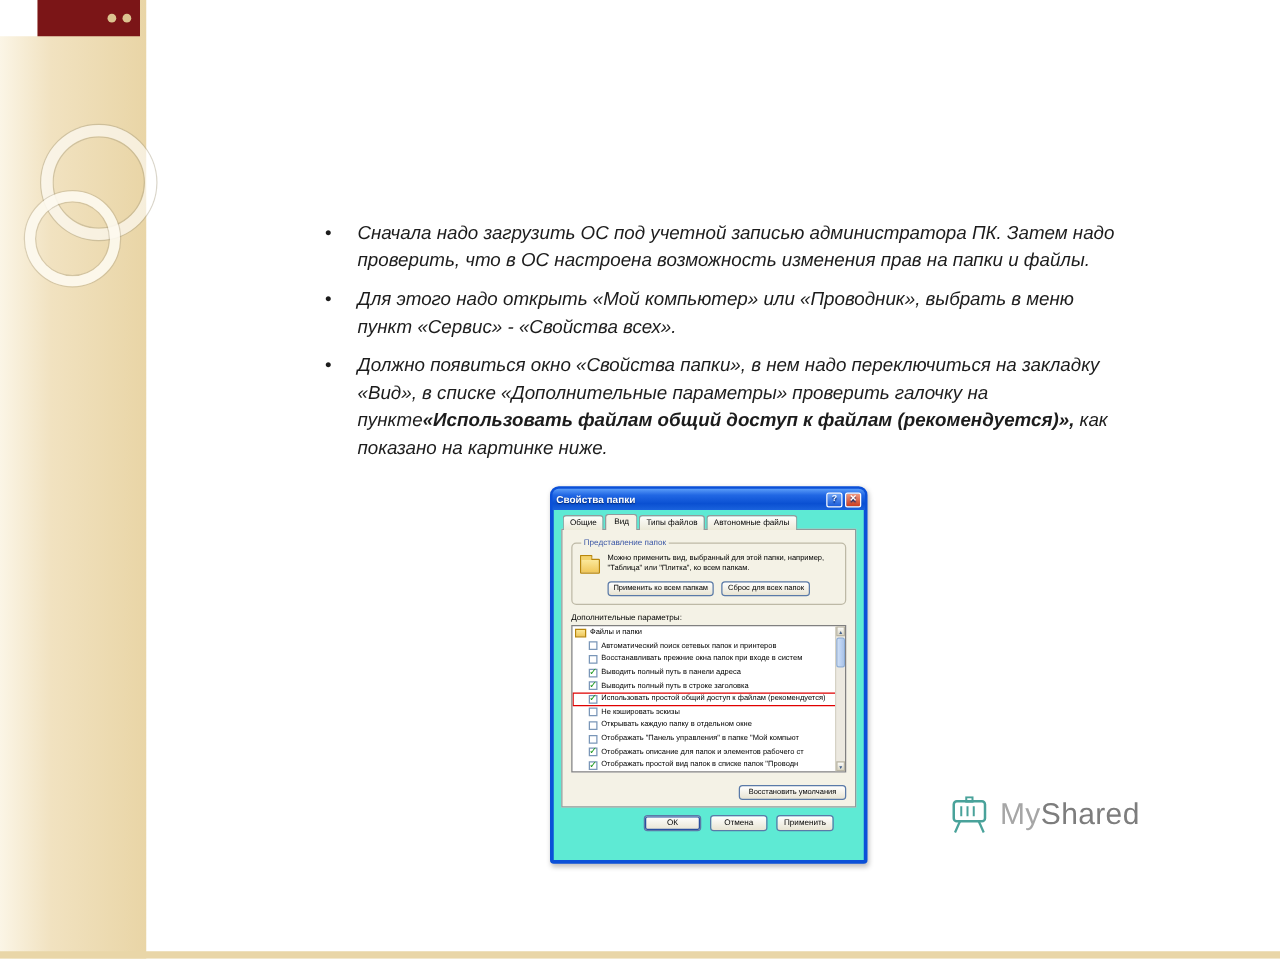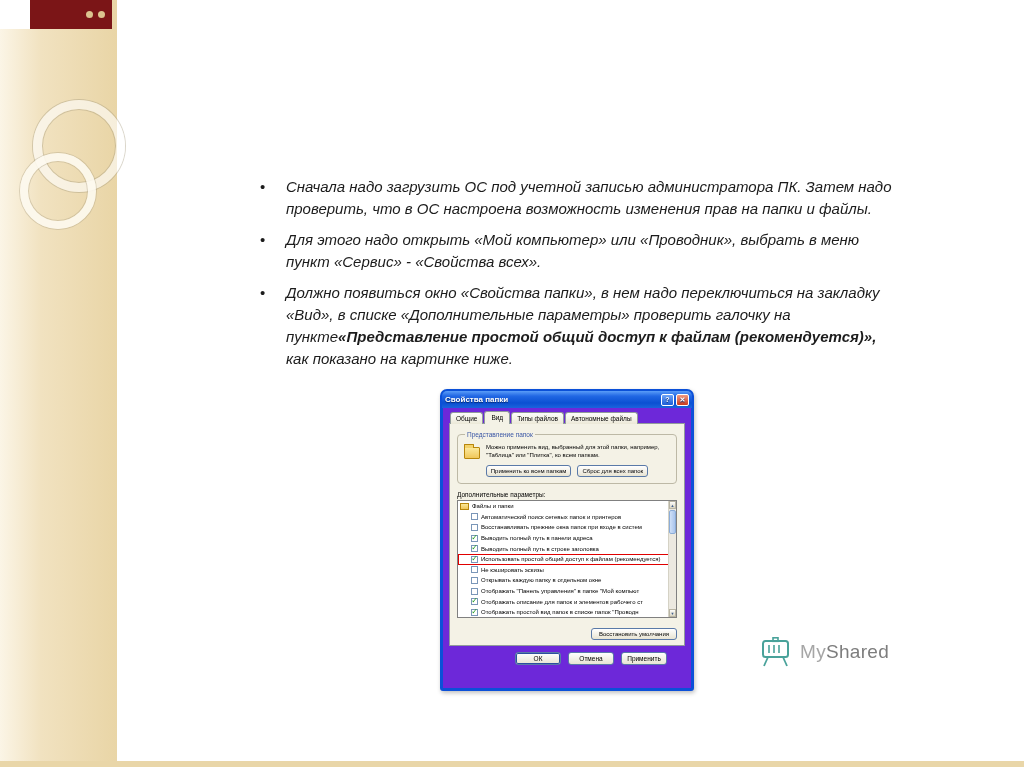--- a/index.html
+++ b/index.html
@@ -35,21 +35,21 @@
   
   .content { position:absolute; left:258px; top:176px; width:640px; }
   .bullet { display:flex; margin-bottom:9px; color:#1c1c1c; font-size:15px; line-height:22px; }
   .bullet .dot-col { flex:0 0 28px; text-align:left; padding-left:2px; }
   .bullet .txt { flex:1;font-style:italic; }
   .bullet b { font-weight:bold; }
 
   
   .xp-dialog {
     position:absolute; left:440px; top:389px; width:254px; height:302px;
-    background:#6d28d9; border:3px solid #0b50d8; border-radius:7px 7px 3px 3px;
+    background:#5eead4; border:3px solid #0b50d8; border-radius:7px 7px 3px 3px;
     box-shadow:1px 2px 4px rgba(0,0,0,0.25);
   }
   .titlebar {
     height:17px; margin:-1px -1px 0 -1px; border-radius:5px 5px 0 0;
     background:linear-gradient(180deg,#5a9cf8 0%,#2167e4 30%,#0a50d2 70%,#1a63dd 100%);
     display:flex; align-items:center; padding:0 3px;
     color:#fff; font-size:8px; font-weight:bold; text-shadow:0 1px 1px #00246b;
   }
   .titlebar .spacer { flex:1; }
   .tb-btn {
@@ -123,21 +123,21 @@
 
   .restore-row { text-align:right; margin-top:4px; }
   .restore-row .xp-btn { min-width:86px; }
 
   .dlg-footer { display:flex; justify-content:flex-end; gap:7px; margin-top:6px; padding-right:18px; }
   .dlg-footer .xp-btn { width:46px; height:13px; font-size:6.5px; }
   .dlg-footer .xp-btn.default { box-shadow:inset 0 0 0 1px #2a4f9e; }
 
   
   .watermark { position:absolute; left:760px; top:637px; display:flex; align-items:center; gap:8px; }
-  .wm-text { font-size:19px; letter-spacing:0.3px; }
+  .wm-text { font-size:24px; letter-spacing:0.3px; }
   .wm-my { color:#a6a6a6; }
   .wm-shared { color:#7d7d7d; }
 </style>
 </head>
 <body>
 
 <div class="sidebar"></div>
 <div class="corner-white"></div>
 <div class="maroon-box">
   <span class="dot d1"></span>
@@ -151,21 +151,21 @@
   <div class="bullet">
     <span class="dot-col">•</span>
     <span class="txt"><span>Сначала надо загрузить ОС под учетной записью администратора ПК. Затем надо проверить, что в ОС настроена возможность изменения прав на папки и файлы.</span><b></b><span></span></span>
   </div>
   <div class="bullet">
     <span class="dot-col">•</span>
     <span class="txt"><span>Для этого надо открыть «Мой компьютер» или «Проводник», выбрать в меню пункт «Сервис» - «Свойства всех».</span><b></b><span></span></span>
   </div>
   <div class="bullet">
     <span class="dot-col">•</span>
-    <span class="txt"><span>Должно появиться окно «Свойства папки», в нем надо переключиться на закладку «Вид», в списке «Дополнительные параметры» проверить галочку на пункте</span><b>«Представление простой общий доступ к файлам (рекомендуется)»,</b><span> как показано на картинке ниже.</span></span>
+    <span class="txt"><span>Должно появиться окно «Свойства папки», в нем надо переключиться на закладку «Вид», в списке «Дополнительные параметры» проверить галочку на пункте</span><b>«Использовать файлам общий доступ к файлам (рекомендуется)»,</b><span> как показано на картинке ниже.</span></span>
   </div>
 </div>
 
 <div class="xp-dialog">
   <div class="titlebar">
     <span>Свойства папки</span>
     <span class="spacer"></span>
     <span class="tb-btn help">
         <span>?</span>
       </span>

